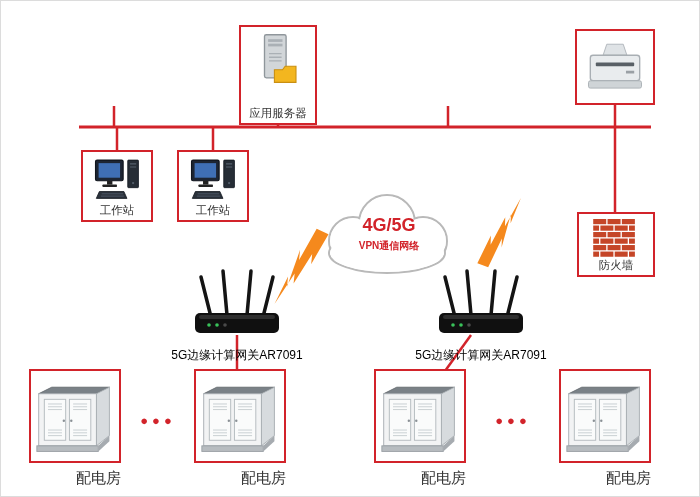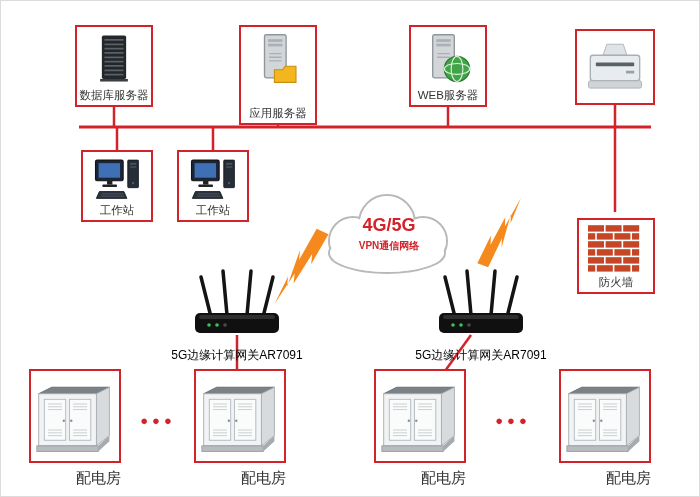--- a/index.html
+++ b/index.html
@@ -142,58 +142,46 @@
       </g>
       <g fill="#ffffff">
         <circle cx="38" cy="50" r="22.8"></circle>
         <circle cx="72" cy="32" r="26.8"></circle>
         <circle cx="108" cy="50" r="22.8"></circle>
         <ellipse cx="72" cy="62" rx="56.8" ry="18.8"></ellipse>
       </g>
     </g>
   </svg>
 
-  <div class="box" style="left:74px;top:24px;width:78px;height:82px;">
-    <svg width="52" height="54">
-        <use href="#sym-rack"></use>
-      </svg>
-    <div class="lbl">数据库服务器</div>
-  </div>
   <div class="box" style="left:238px;top:24px;width:78px;height:100px;">
     <svg width="54" height="54">
         <use href="#sym-appserver"></use>
       </svg>
     <div class="lbl">应用服务器</div>
   </div>
-  <div class="box" style="left:408px;top:24px;width:78px;height:82px;">
-    <svg width="54" height="54">
-        <use href="#sym-webserver"></use>
-      </svg>
-    <div class="lbl">WEB服务器</div>
-  </div>
   <div class="box center" style="left:574px;top:28px;width:80px;height:76px;">
     <svg width="64" height="52">
         <use href="#sym-printer"></use>
       </svg>
   </div>
 
   <div class="box" style="left:80px;top:149px;width:72px;height:72px;">
     <svg width="50" height="46">
         <use href="#sym-workstation"></use>
       </svg>
     <div class="lbl">工作站</div>
   </div>
   <div class="box" style="left:176px;top:149px;width:72px;height:72px;">
     <svg width="50" height="46">
         <use href="#sym-workstation"></use>
       </svg>
     <div class="lbl">工作站</div>
   </div>
 
-  <div class="box" style="left:576px;top:217px;width:78px;height:76px;">
+  <div class="box" style="left:576px;top:211px;width:78px;height:65px;">
     <svg width="56" height="50">
         <use href="#sym-firewall"></use>
       </svg>
     <div class="lbl">防火墙</div>
   </div>
 
   <div class="cloud-text" style="left:314px;top:214px;width:148px;">
     <div class="l1">4G/5G</div>
     <div class="l2">VPN通信网络</div>
   </div>

